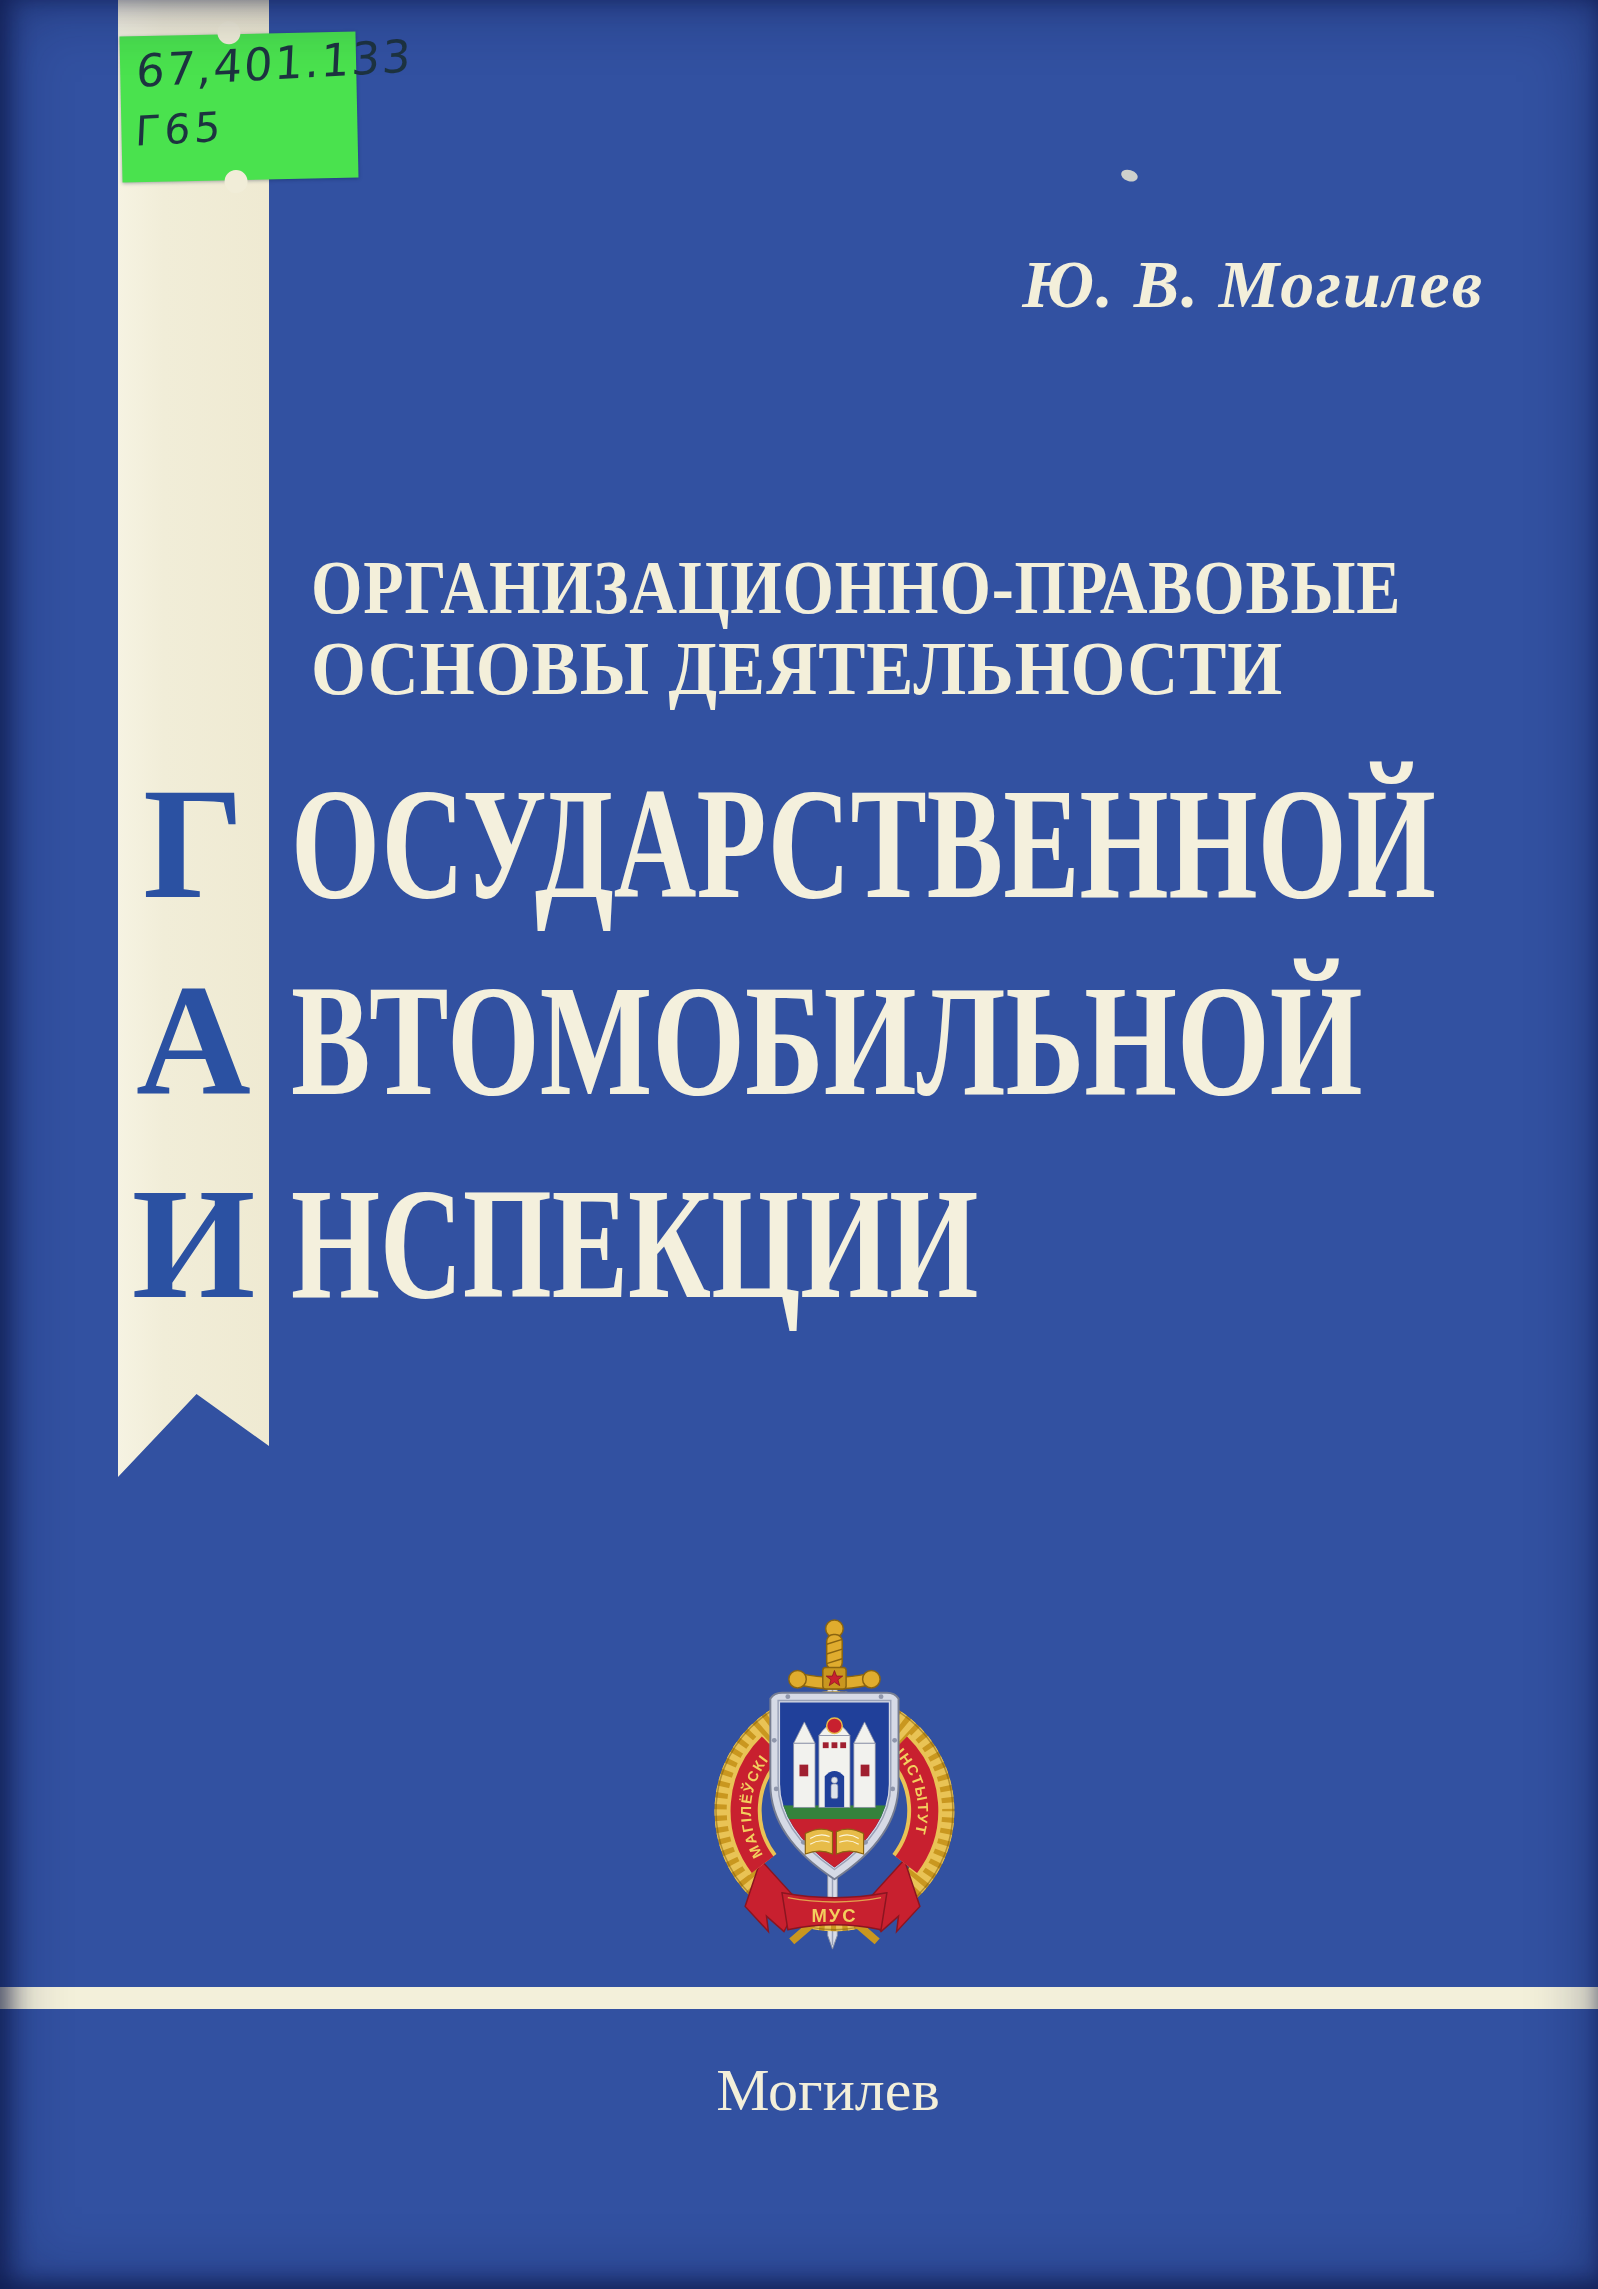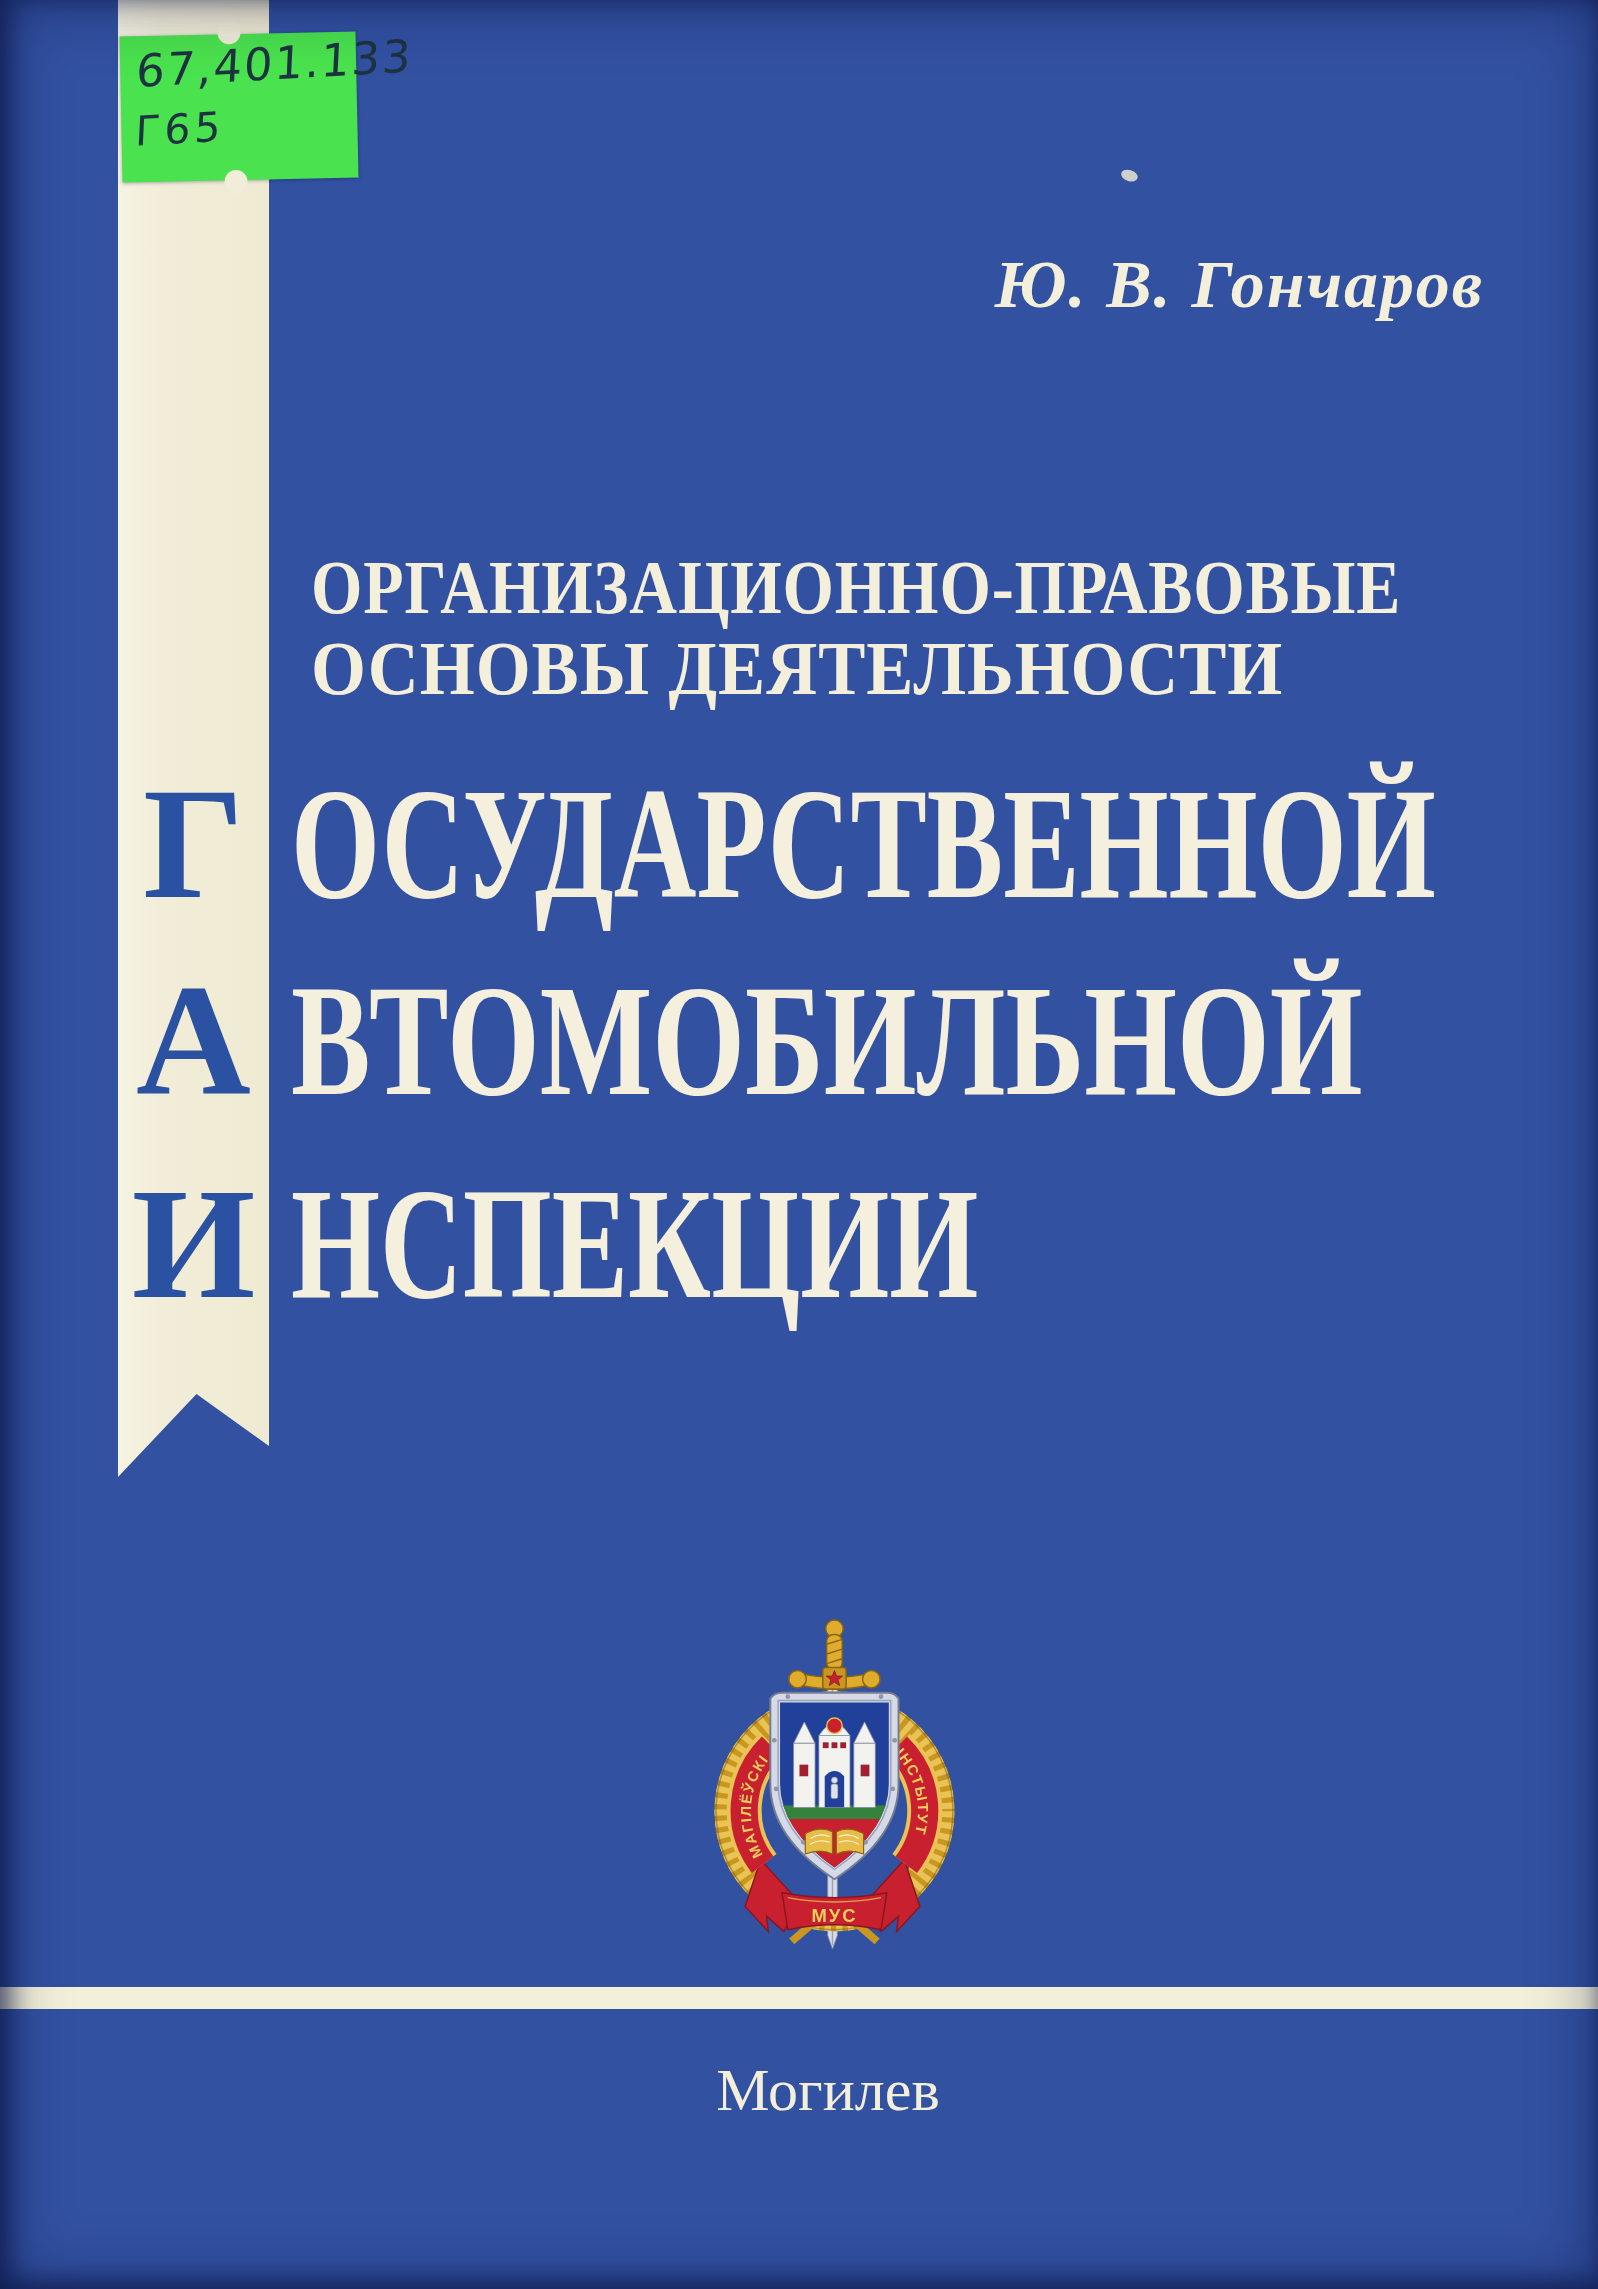--- a/index.html
+++ b/index.html
@@ -83,21 +83,21 @@
 
   <div class="label">
     <div class="notch notch-top"></div>
     <div class="notch notch-bottom"></div>
     <div class="l1">67,401.133</div>
     <div class="l2">Г65</div>
   </div>
 
   <div class="speck"></div>
 
-  <div class="author">Ю. В. Гончаров</div>
+  <div class="author">Ю. В. Могилев</div>
 
   <div class="titleSmall t1">ОРГАНИЗАЦИОННО-ПРАВОВЫЕ</div>
   <div class="titleSmall t2">ОСНОВЫ ДЕЯТЕЛЬНОСТИ</div>
 
   <div class="bigWord g1">ОСУДАРСТВЕННОЙ</div>
   <div class="bigWord g2">ВТОМОБИЛЬНОЙ</div>
   <div class="bigWord g3">НСПЕКЦИИ</div>
 
   <svg class="emblem" viewBox="0 0 252 344">
 

